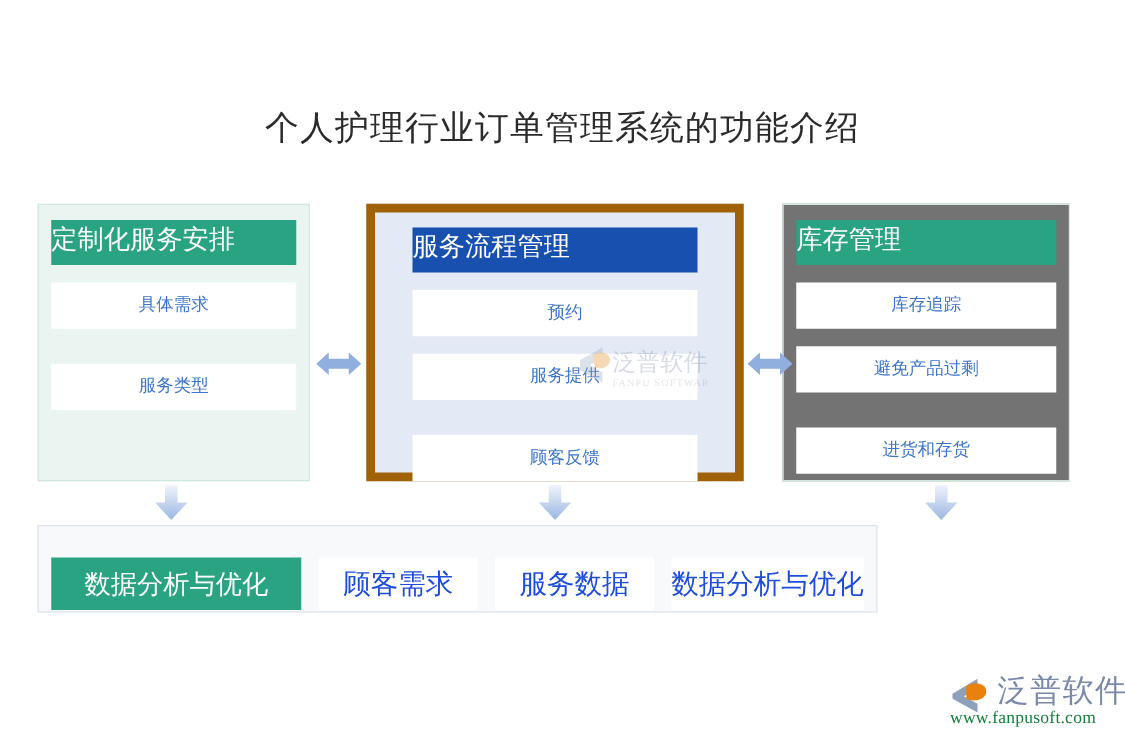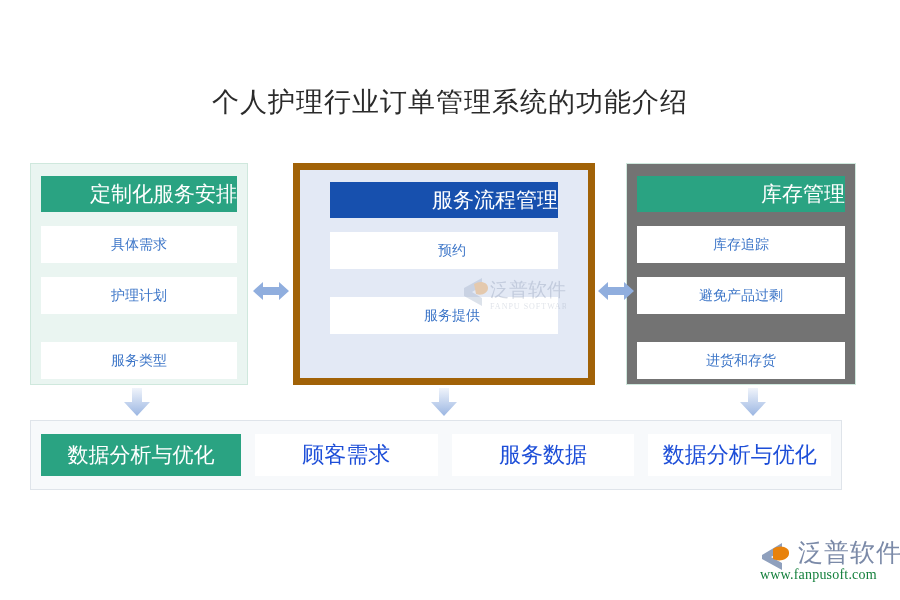--- a/index.html
+++ b/index.html
@@ -69,27 +69,26 @@
     left: 626px;
     width: 230px;
     height: 222px;
     background: #737373;
     border: 1px solid #cfe8dd;
   }
 
   .panel-header {
     height: 36px;
     line-height: 36px;
-    text-align: right;
+    text-align: left;
     color: #ffffff;
     font-size: 21px;
-    font-family: Liberation Serif, serif;
+    font-family: Liberation Mono, monospace;
     margin-bottom: 14px;
     white-space: nowrap;
-    padding-left: 24px;
   }
   .header-green { background: #2aa382; }
   .header-blue  { background: #1750ae; }
 
   .panel-mid .panel-header {
     margin-left: 20px;
     margin-right: 20px;
   }
 
   .item {
@@ -129,26 +128,26 @@
   }
   .d-arrow-1 { left: 124px; }
   .d-arrow-2 { left: 431px; }
   .d-arrow-3 { left: 740px; }
 
   
   .bottom-panel {
     position: absolute;
     top: 420px;
     left: 30px;
-    width: 812px;
+    width: 672px;
     height: 70px;
     box-sizing: border-box;
     background: #f7f9fb;
     border: 1px solid #dfe4ea;
-    padding: 13px 10px;
+    padding: 25px 10px;
   }
   .bottom-row {
     display: flex;
     gap: 14px;
     height: 42px;
   }
   .bottom-header {
     flex: 0 0 200px;
     background: #2aa382;
     color: #ffffff;
@@ -221,28 +220,28 @@
 
 <div class="page">
 
   <div class="title">个人护理行业订单管理系统的功能介绍</div>
 
   <div class="columns">
 
     <div class="panel panel-left">
       <div class="panel-header header-green">定制化服务安排</div>
       <div class="item">具体需求</div>
-      <div class="item">护理计划</div>
       <div class="item">服务类型</div>
     </div>
 
     <div class="panel panel-mid">
       <div class="panel-header header-blue">服务流程管理</div>
       <div class="item">预约</div>
       <div class="item">服务提供</div>
+      <div class="item">顾客反馈</div>
     </div>
 
     <div class="panel panel-right">
       <div class="panel-header header-green">库存管理</div>
       <div class="item">库存追踪</div>
       <div class="item">避免产品过剩</div>
       <div class="item">进货和存货</div>
     </div>
   </div>
 

